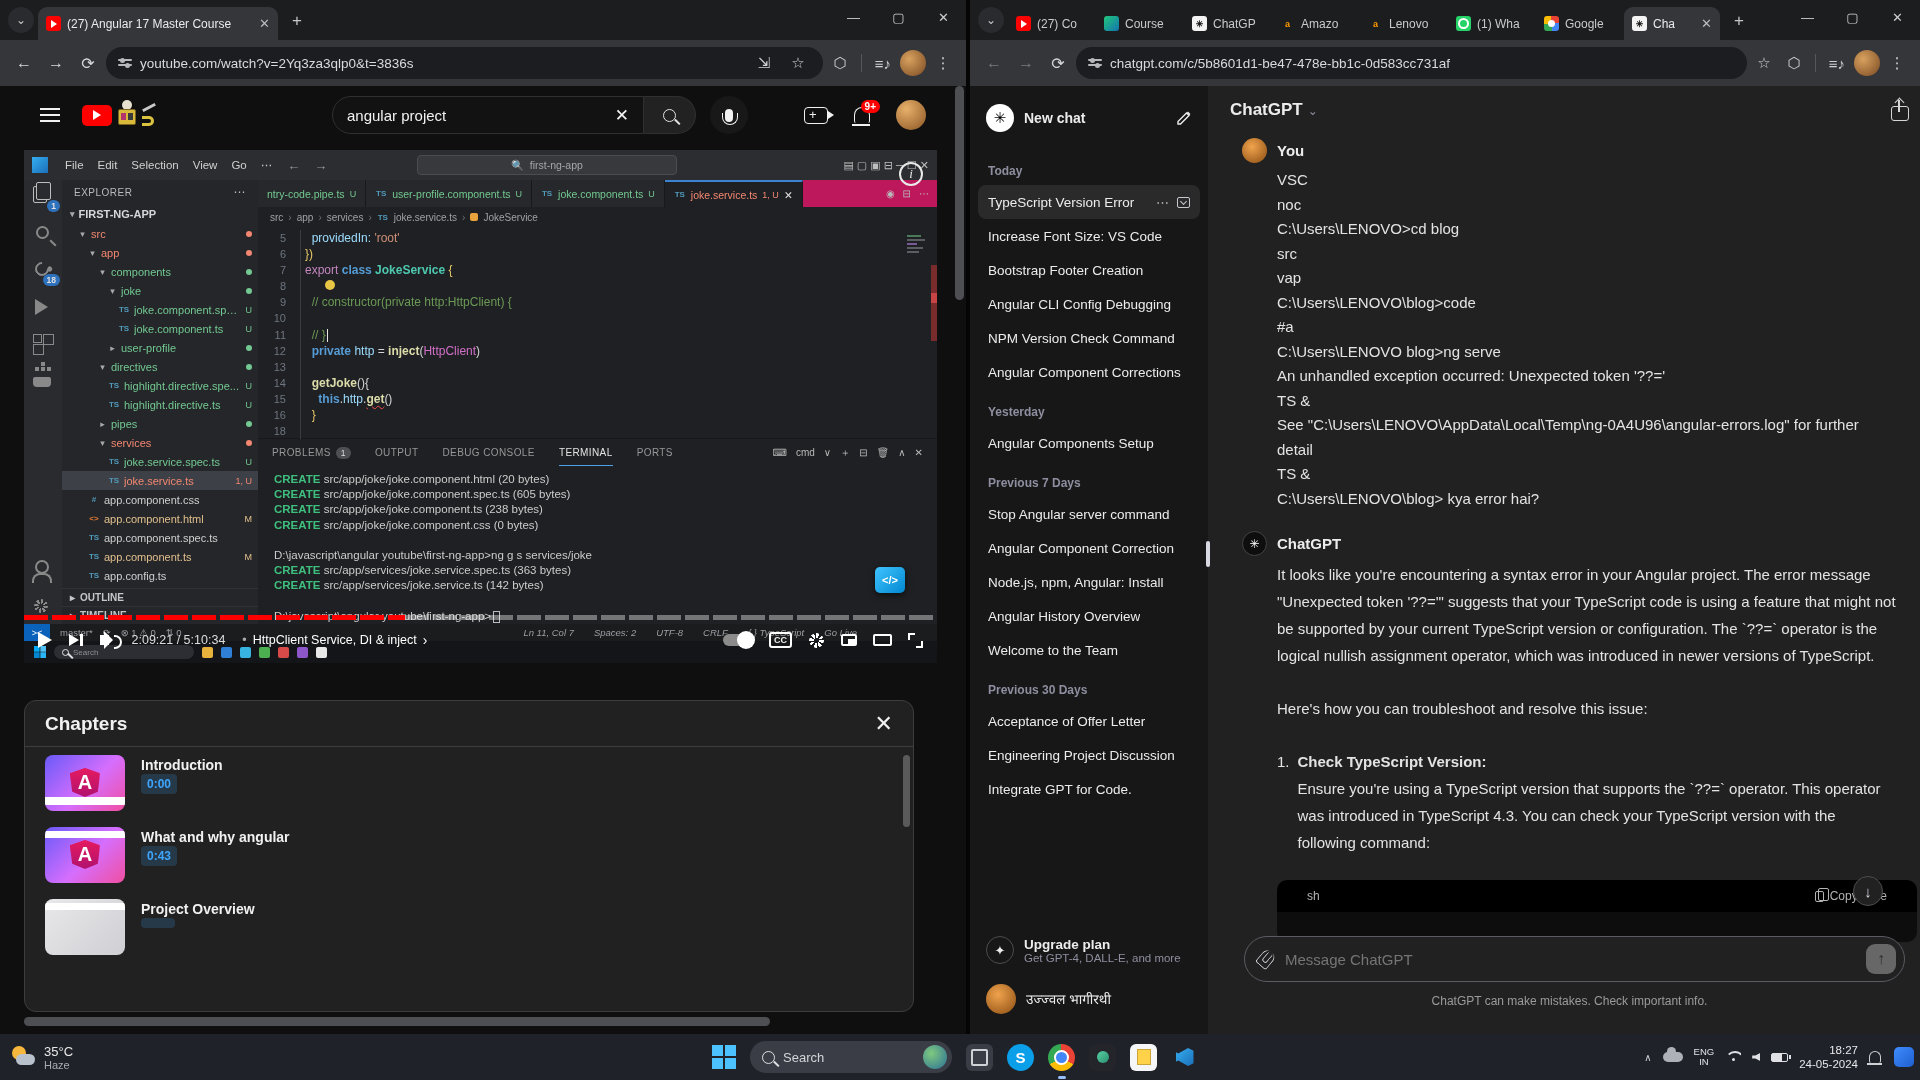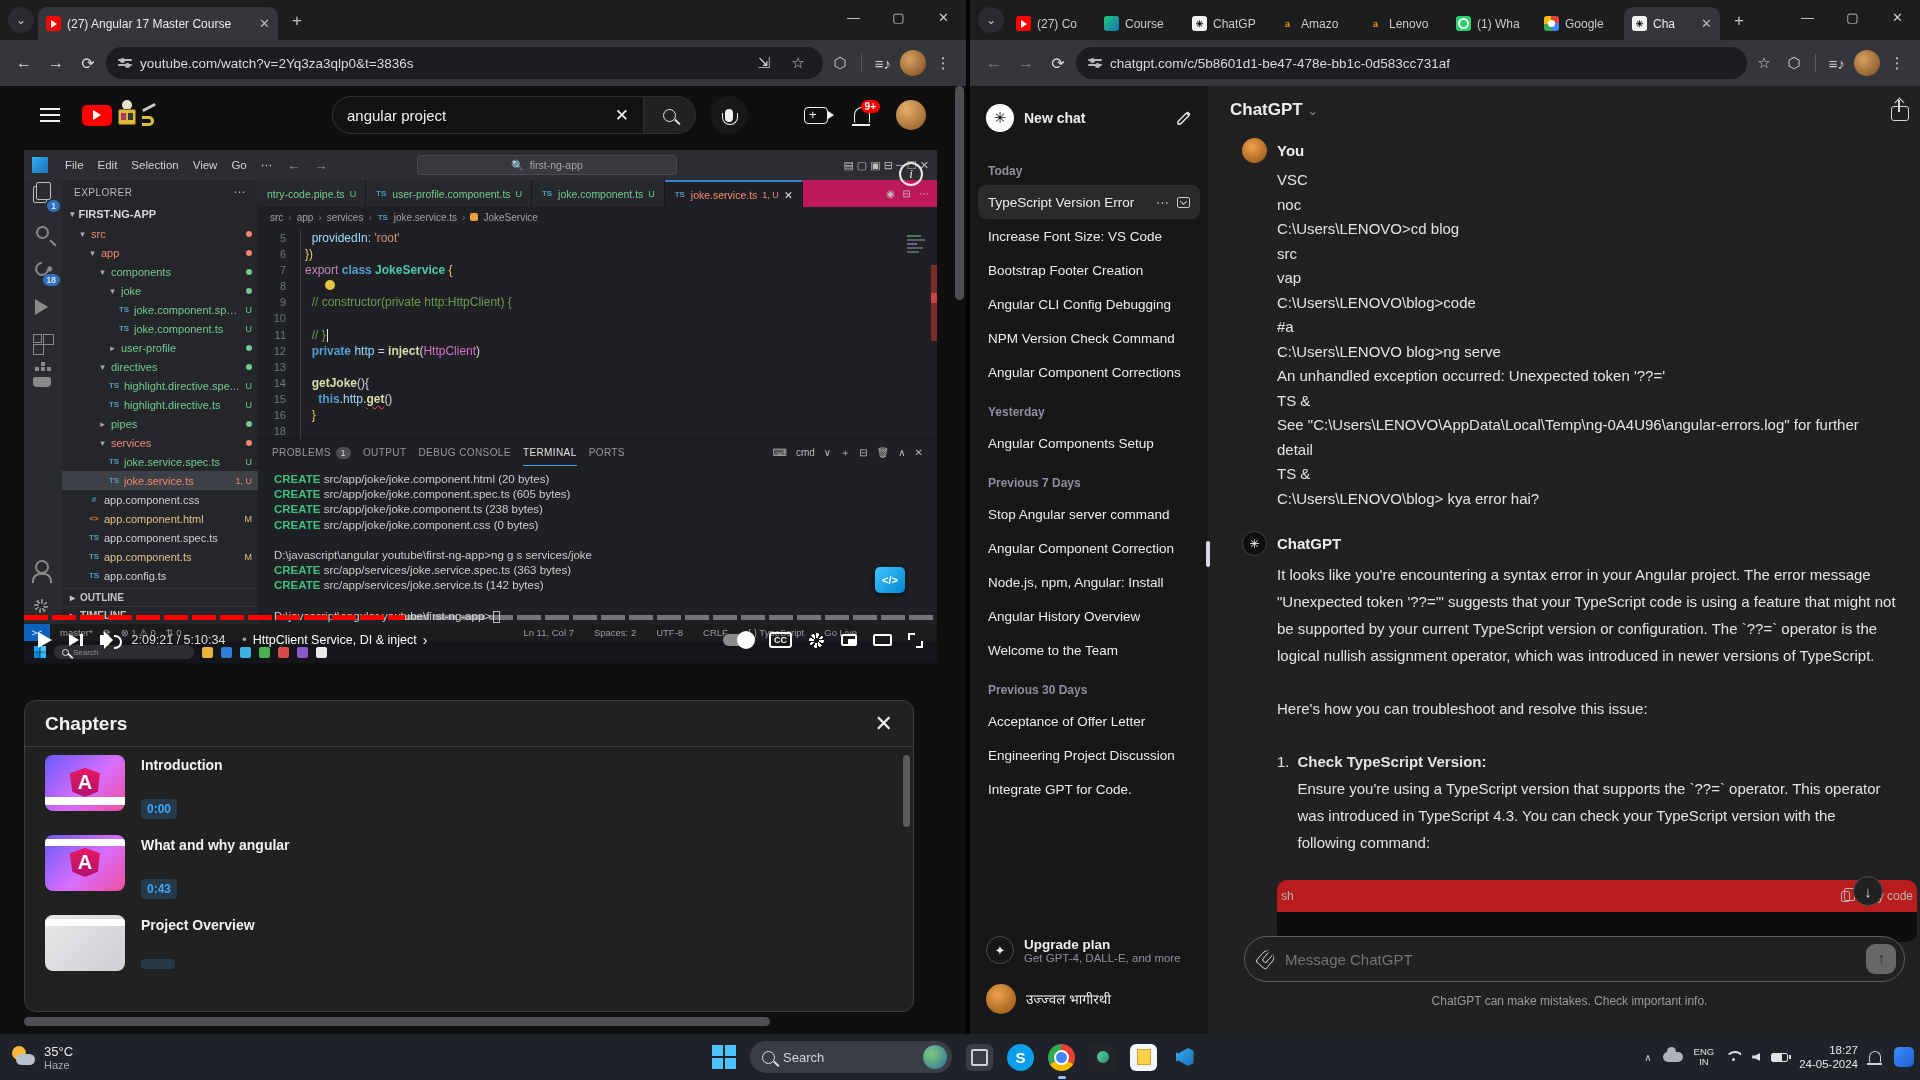--- a/index.html
+++ b/index.html
@@ -134,31 +134,31 @@
   .tk-err{text-decoration:underline wavy #f14c4c 1px;text-underline-offset:2px;}
   .cursor-i{display:inline-block;width:1px;height:13px;background:#e7e7e7;margin-left:1px;vertical-align:middle;}
   .bulb{display:inline-block;width:10px;height:10px;border-radius:50%;background:#e7c545;margin-left:20px;}
   .indent-guide{border-left:1px solid #3a3c40;}
   .minimap{width:34px;flex:none;position:relative;}
   .minimap .mm{position:absolute;right:10px;top:6px;width:20px;}
   .minimap .mm div{height:2px;margin:2px 0;background:#5a5d62;}
   .mm-red{position:absolute;right:0;top:38px;width:6px;height:76px;background:#7a2b2b;}
   .mm-red::after{content:"";position:absolute;top:28px;width:6px;height:10px;background:#c94444;}
   .panel{height:186px;border-top:1px solid #17181a;display:flex;flex-direction:column;flex:none;}
-  .ptabs{height:27px;display:flex;align-items:center;gap:12px;padding:0 14px;font-size:10px;color:#969798;flex:none;}
+  .ptabs{height:27px;display:flex;align-items:center;gap:24px;padding:0 14px;font-size:10px;color:#969798;flex:none;}
   .ptab{display:flex;align-items:center;gap:5px;letter-spacing:.4px;height:100%;}
   .ptab.active{color:#e3e3e3;border-bottom:1.5px solid #4ea1e8;}
   .ptab .pbadge{background:#4d4f53;color:#ddd;border-radius:8px;font-size:8.5px;padding:1px 5px;}
   .ptabs-right{margin-left:auto;display:flex;align-items:center;gap:9px;color:#b9b9b9;font-size:10px;}
   .termbox{flex:1;padding:6px 0 0 16px;font-family:"DejaVu Sans Mono",monospace;font-size:11.5px;line-height:15.2px;color:#cccccc;}
   .tline .tag{color:#3fbf7f;font-weight:bold;}
   .tcursor{display:inline-block;width:7px;height:12px;border:1px solid #bbb;vertical-align:middle;margin-left:2px;}
   .statusbar{height:17px;background:#1b1c1e;display:flex;align-items:center;font-size:9.5px;color:#9b9ea3;gap:10px;flex:none;}
   .remote{width:26px;height:100%;background:#0a62ba;color:#fff;display:flex;align-items:center;justify-content:center;font-size:9px;flex:none;}
-  .sb-right{margin-left:auto;display:flex;gap:20px;padding-right:80px;}
+  .sb-right{margin-left:auto;display:flex;gap:20px;padding-right:80px;font-style:italic;}
   .vtaskbar{height:22px;background:#141519;display:flex;align-items:center;gap:8px;padding:0 10px;flex:none;}
   .vtb-start{width:12px;height:12px;background:conic-gradient(#4fc3f7 0 90deg,#29b6f6 90deg 180deg,#0288d1 180deg 270deg,#03a9f4 270deg);clip-path:polygon(0 0,47% 0,47% 47%,0 47%,0 53%,47% 53%,47% 100%,0 100%,0 0,100% 0,100% 100%,53% 100%,53% 53%,100% 53%,100% 47%,53% 47%,53% 0);}
   .vtb-search{width:140px;height:14px;background:#2c2e34;border-radius:7px;color:#8e9095;font-size:8px;display:flex;align-items:center;padding:0 8px;gap:4px;}
   .vtb-ico{width:11px;height:11px;border-radius:2px;}
   .codebadge{position:absolute;right:32px;bottom:70px;width:30px;height:26px;background:linear-gradient(135deg,#40c4ff,#0288d1);border-radius:5px;color:#fff;font-weight:bold;font-size:11px;display:flex;align-items:center;justify-content:center;box-shadow:0 2px 6px rgba(0,0,0,.6);}
   .yt-info{position:absolute;top:12px;right:14px;width:24px;height:24px;border:2px solid #e9e9e9;border-radius:50%;color:#e9e9e9;font-size:13px;font-style:italic;font-family:"Liberation Serif",serif;display:flex;align-items:center;justify-content:center;}
   .yt-progress{position:absolute;left:0;right:0;bottom:43px;height:5px;display:flex;}
   .prog-red{width:41.7%;background:repeating-linear-gradient(90deg,#f00 0 24px,transparent 24px 28px);}
   .prog-gray{flex:1;background:repeating-linear-gradient(90deg,rgba(255,255,255,.38) 0 24px,transparent 24px 28px);}
   .yt-controls{position:absolute;left:14px;right:14px;bottom:5px;height:36px;display:flex;align-items:center;gap:17px;color:#eee;}
@@ -191,21 +191,21 @@
   .ch-title{color:#f1f1f1;font-size:19px;font-weight:bold;}
   .ch-close{margin-left:auto;color:#f1f1f1;font-size:22px;}
   .ch-item{display:flex;padding:8px 20px;gap:16px;}
   .ch-thumb{width:80px;height:56px;border-radius:8px;flex:none;position:relative;overflow:hidden;}
   .th-angular{background:linear-gradient(135deg,#6a5af9,#d66efd 55%,#f04fa0);}
   .th-angular::after{content:"A";position:absolute;left:50%;top:50%;transform:translate(-50%,-52%);color:#fff;font-weight:bold;font-size:20px;background:linear-gradient(180deg,#e61a5f,#b0126f);padding:3px 8px;clip-path:polygon(50% 0,100% 18%,92% 82%,50% 100%,8% 82%,0 18%);}
   .th-strip-b::before{content:"";position:absolute;left:0;right:0;bottom:6px;height:8px;background:#fff;}
   .th-strip-t::before{content:"";position:absolute;left:0;right:0;top:4px;height:7px;background:#fff;}
   .th-light{background:linear-gradient(135deg,#e8e8ea,#cfcfd4);}
   .th-light::before{content:"";position:absolute;left:0;right:0;top:4px;height:7px;background:#fff;}
-  .ch-meta{display:flex;flex-direction:column;gap:26px;padding-top:2px;}
+  .ch-meta{display:flex;flex-direction:column;gap:1px;padding-top:2px;}
   .ch-name{color:#f1f1f1;font-size:14px;font-weight:bold;}
   .ch-time{align-self:flex-start;background:rgba(62,166,255,.18);color:#3ea6ff;font-size:12px;font-weight:bold;border-radius:4px;padding:3px 6px;}
   .ch-scroll{position:absolute;right:3px;top:54px;width:7px;height:72px;background:#5a5a5a;border-radius:4px;}
   .hscroll{position:absolute;left:24px;bottom:8px;height:9px;width:746px;background:#4d4f52;border-radius:5px;}
   .vscroll{position:absolute;right:2px;top:0px;width:9px;height:214px;background:#4d4f52;border-radius:5px;}
 
   
   .gpt{position:absolute;top:86px;left:0;right:0;bottom:0;display:flex;background:#212121;}
   .gpt-sb{width:238px;background:#171717;display:flex;flex-direction:column;padding:10px 8px;flex:none;}
   .nc-row{display:flex;align-items:center;gap:10px;padding:8px 8px;border-radius:8px;}
@@ -238,21 +238,21 @@
   .msg-av{width:25px;height:25px;border-radius:50%;flex:none;}
   .av-user{background:radial-gradient(circle at 40% 35%,#f0a34d,#8a4d12);}
   .av-gpt{background:#0e0e0e;border:1px solid #444;color:#fff;display:flex;align-items:center;justify-content:center;font-size:12px;}
   .msg-name{color:#ececec;font-size:15px;font-weight:bold;}
   .msg-body{color:#e3e3e3;font-size:15px;line-height:24.5px;padding-left:35px;}
   .msg-body.asst{line-height:27px;max-width:655px;}
   .para{margin:0 0 26px;}
   .oli{display:flex;gap:8px;margin-top:2px;}
   .oli .num{flex:none;}
   .codeblock{margin-top:24px;width:640px;border-radius:10px;overflow:hidden;}
-  .cb-head{height:32px;background:#b91c1c;display:flex;align-items:center;padding:0 4px;color:#b4b4b4;font-size:12px;}
+  .cb-head{height:32px;background:#000000;display:flex;align-items:center;padding:0 30px;color:#b4b4b4;font-size:12px;}
   .cb-copy{margin-left:auto;display:flex;align-items:center;gap:6px;font-size:12px;color:#b4b4b4;}
   .copy-ic{width:9px;height:11px;border:1.4px solid #b4b4b4;border-radius:2px;position:relative;}
   .copy-ic::after{content:"";position:absolute;left:2px;top:-4px;width:9px;height:11px;border:1.4px solid #b4b4b4;border-radius:2px;}
   .cb-body{height:30px;background:#0d0d0d;}
   .scrolldown{position:absolute;right:48px;bottom:128px;width:30px;height:30px;border-radius:50%;background:#212121;border:1px solid #4d4d4d;color:#d9d9e3;display:flex;align-items:center;justify-content:center;font-size:15px;}
   .inputbar{position:absolute;left:36px;right:26px;bottom:52px;height:46px;border:1px solid #5b5b63;border-radius:23px;display:flex;align-items:center;padding:0 8px 0 14px;gap:10px;background:#212121;}
   .clip{width:14px;height:18px;border:1.8px solid #cdcdd4;border-radius:7px 7px 3px 3px;border-top:none;position:relative;transform:rotate(40deg);}
   .clip::after{content:"";position:absolute;left:3px;top:2px;width:4px;height:10px;border:1.6px solid #cdcdd4;border-top:none;border-radius:0 0 4px 4px;}
   .input-ph{flex:1;color:#8e8ea0;font-size:15px;background:transparent;border:none;outline:none;}
   .sendbtn{width:30px;height:30px;border-radius:9px;background:#676767;color:#2f2f2f;display:flex;align-items:center;justify-content:center;font-size:16px;font-weight:bold;flex:none;}

